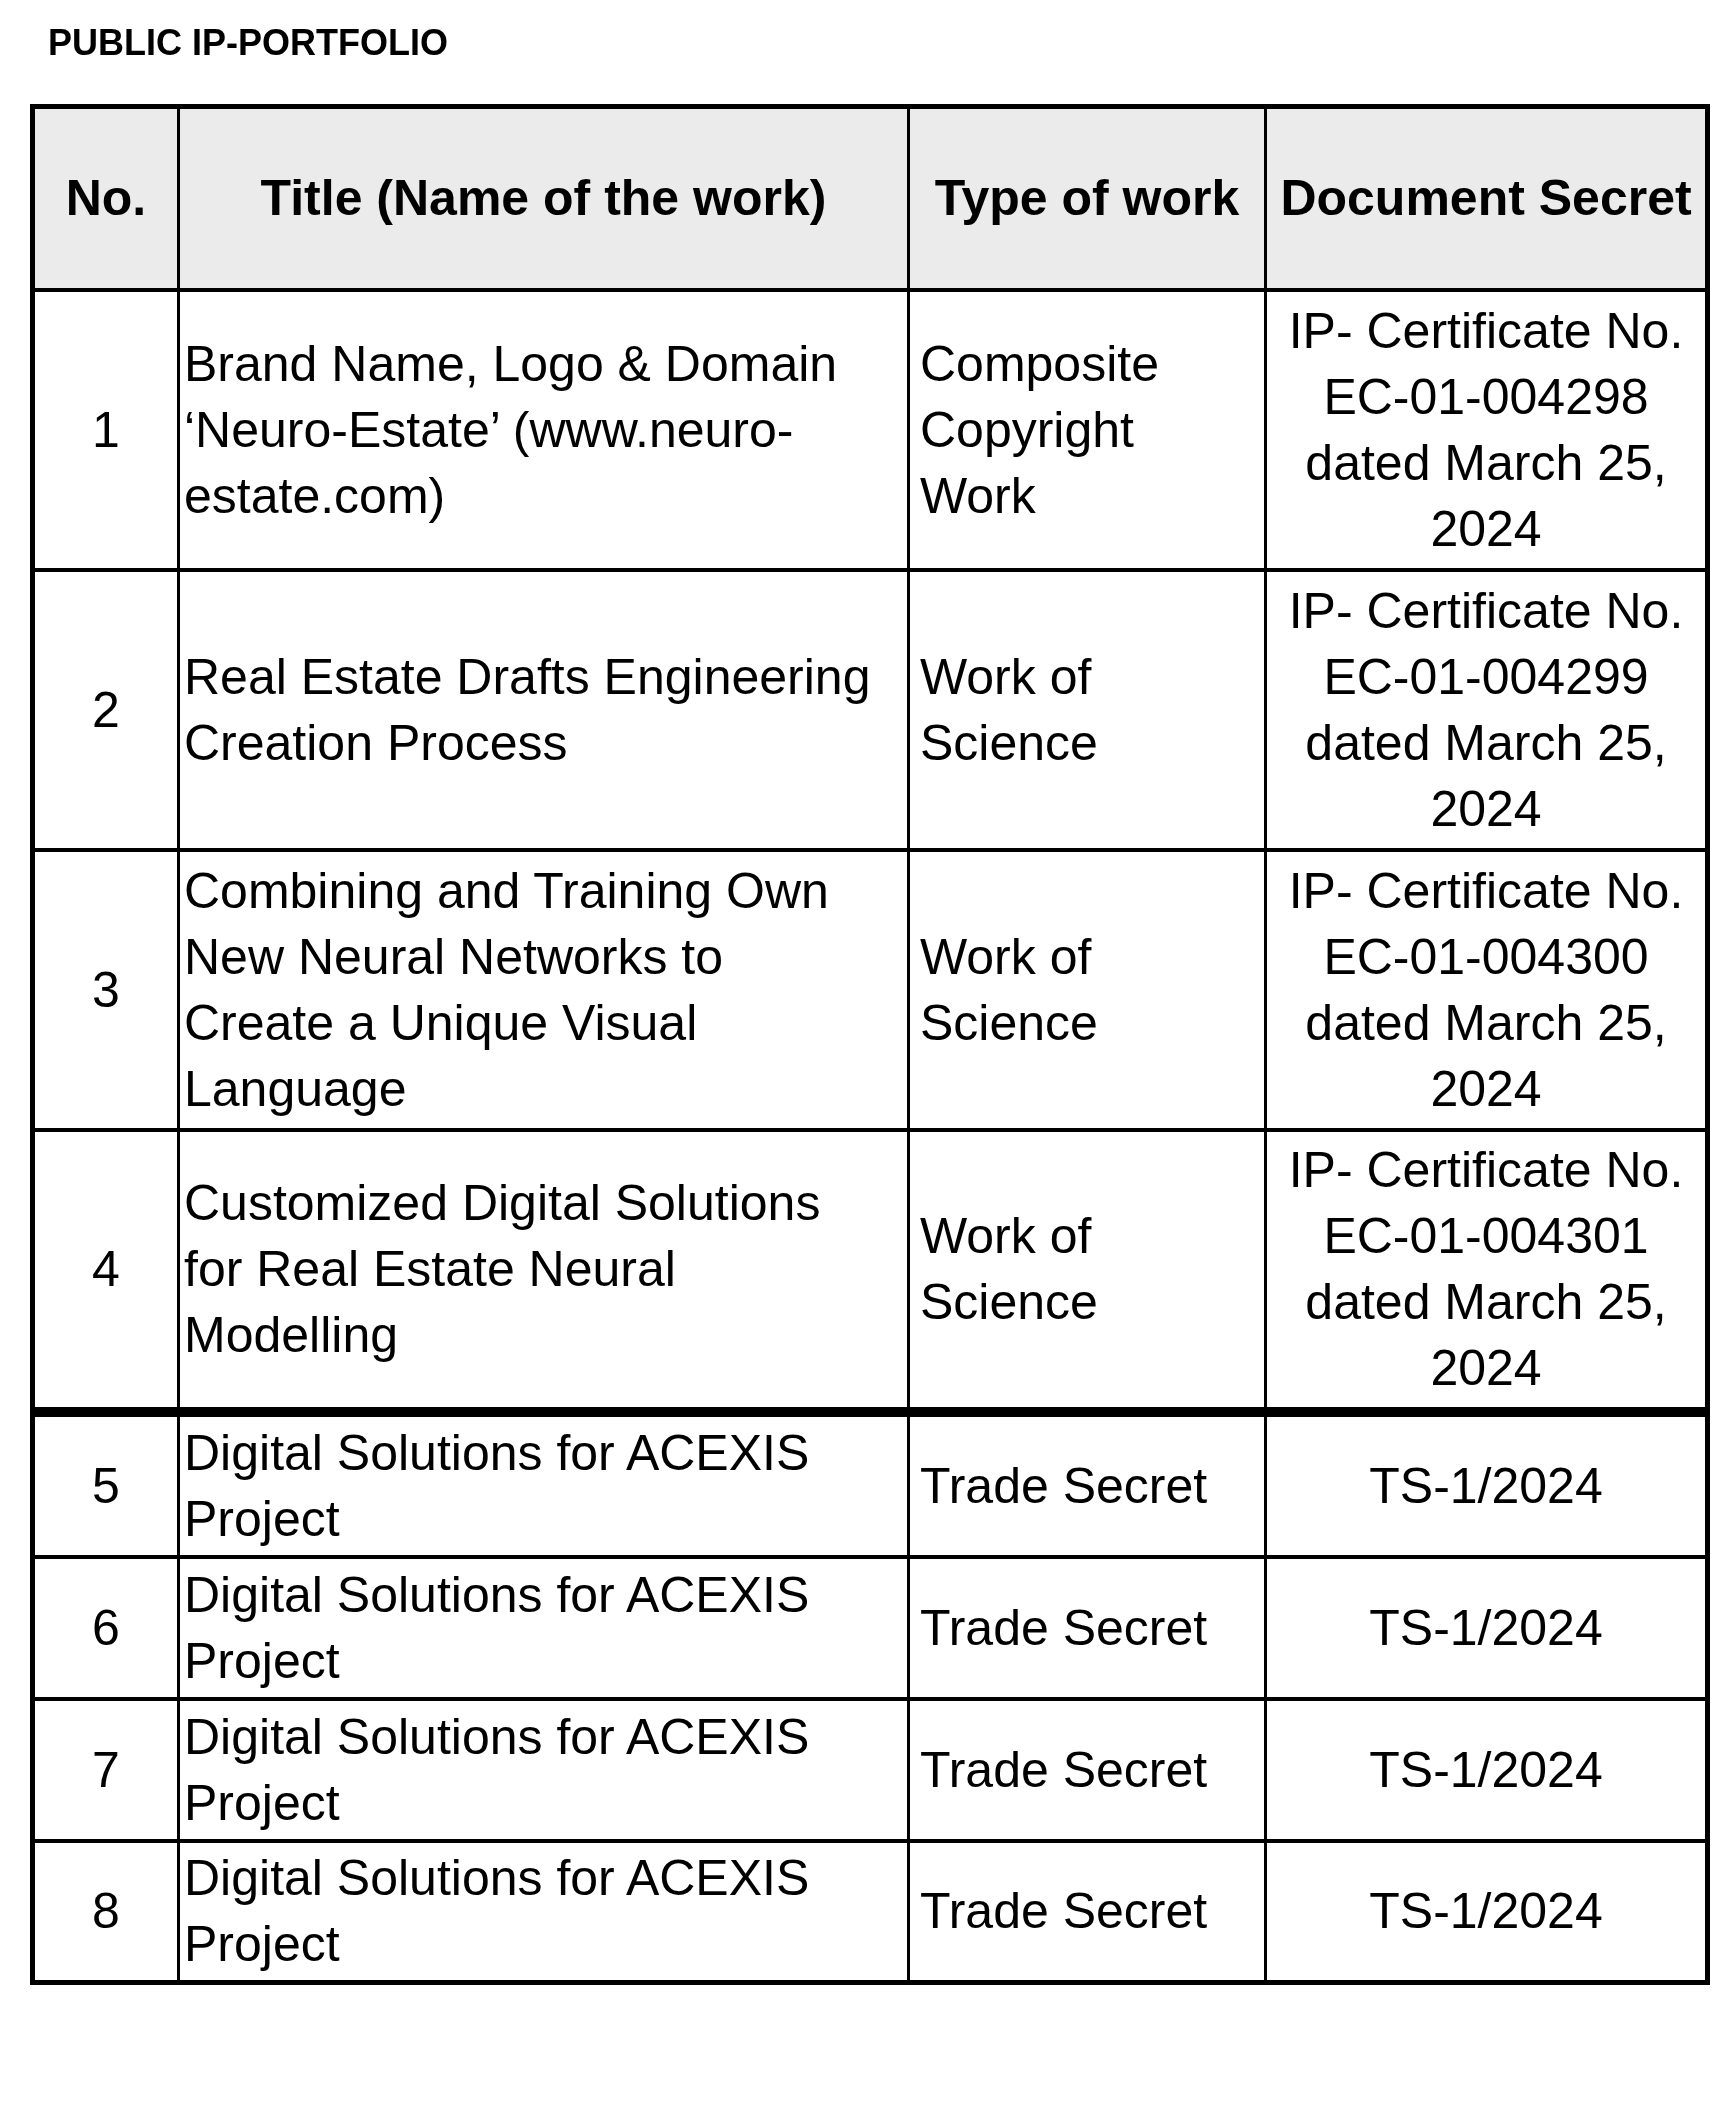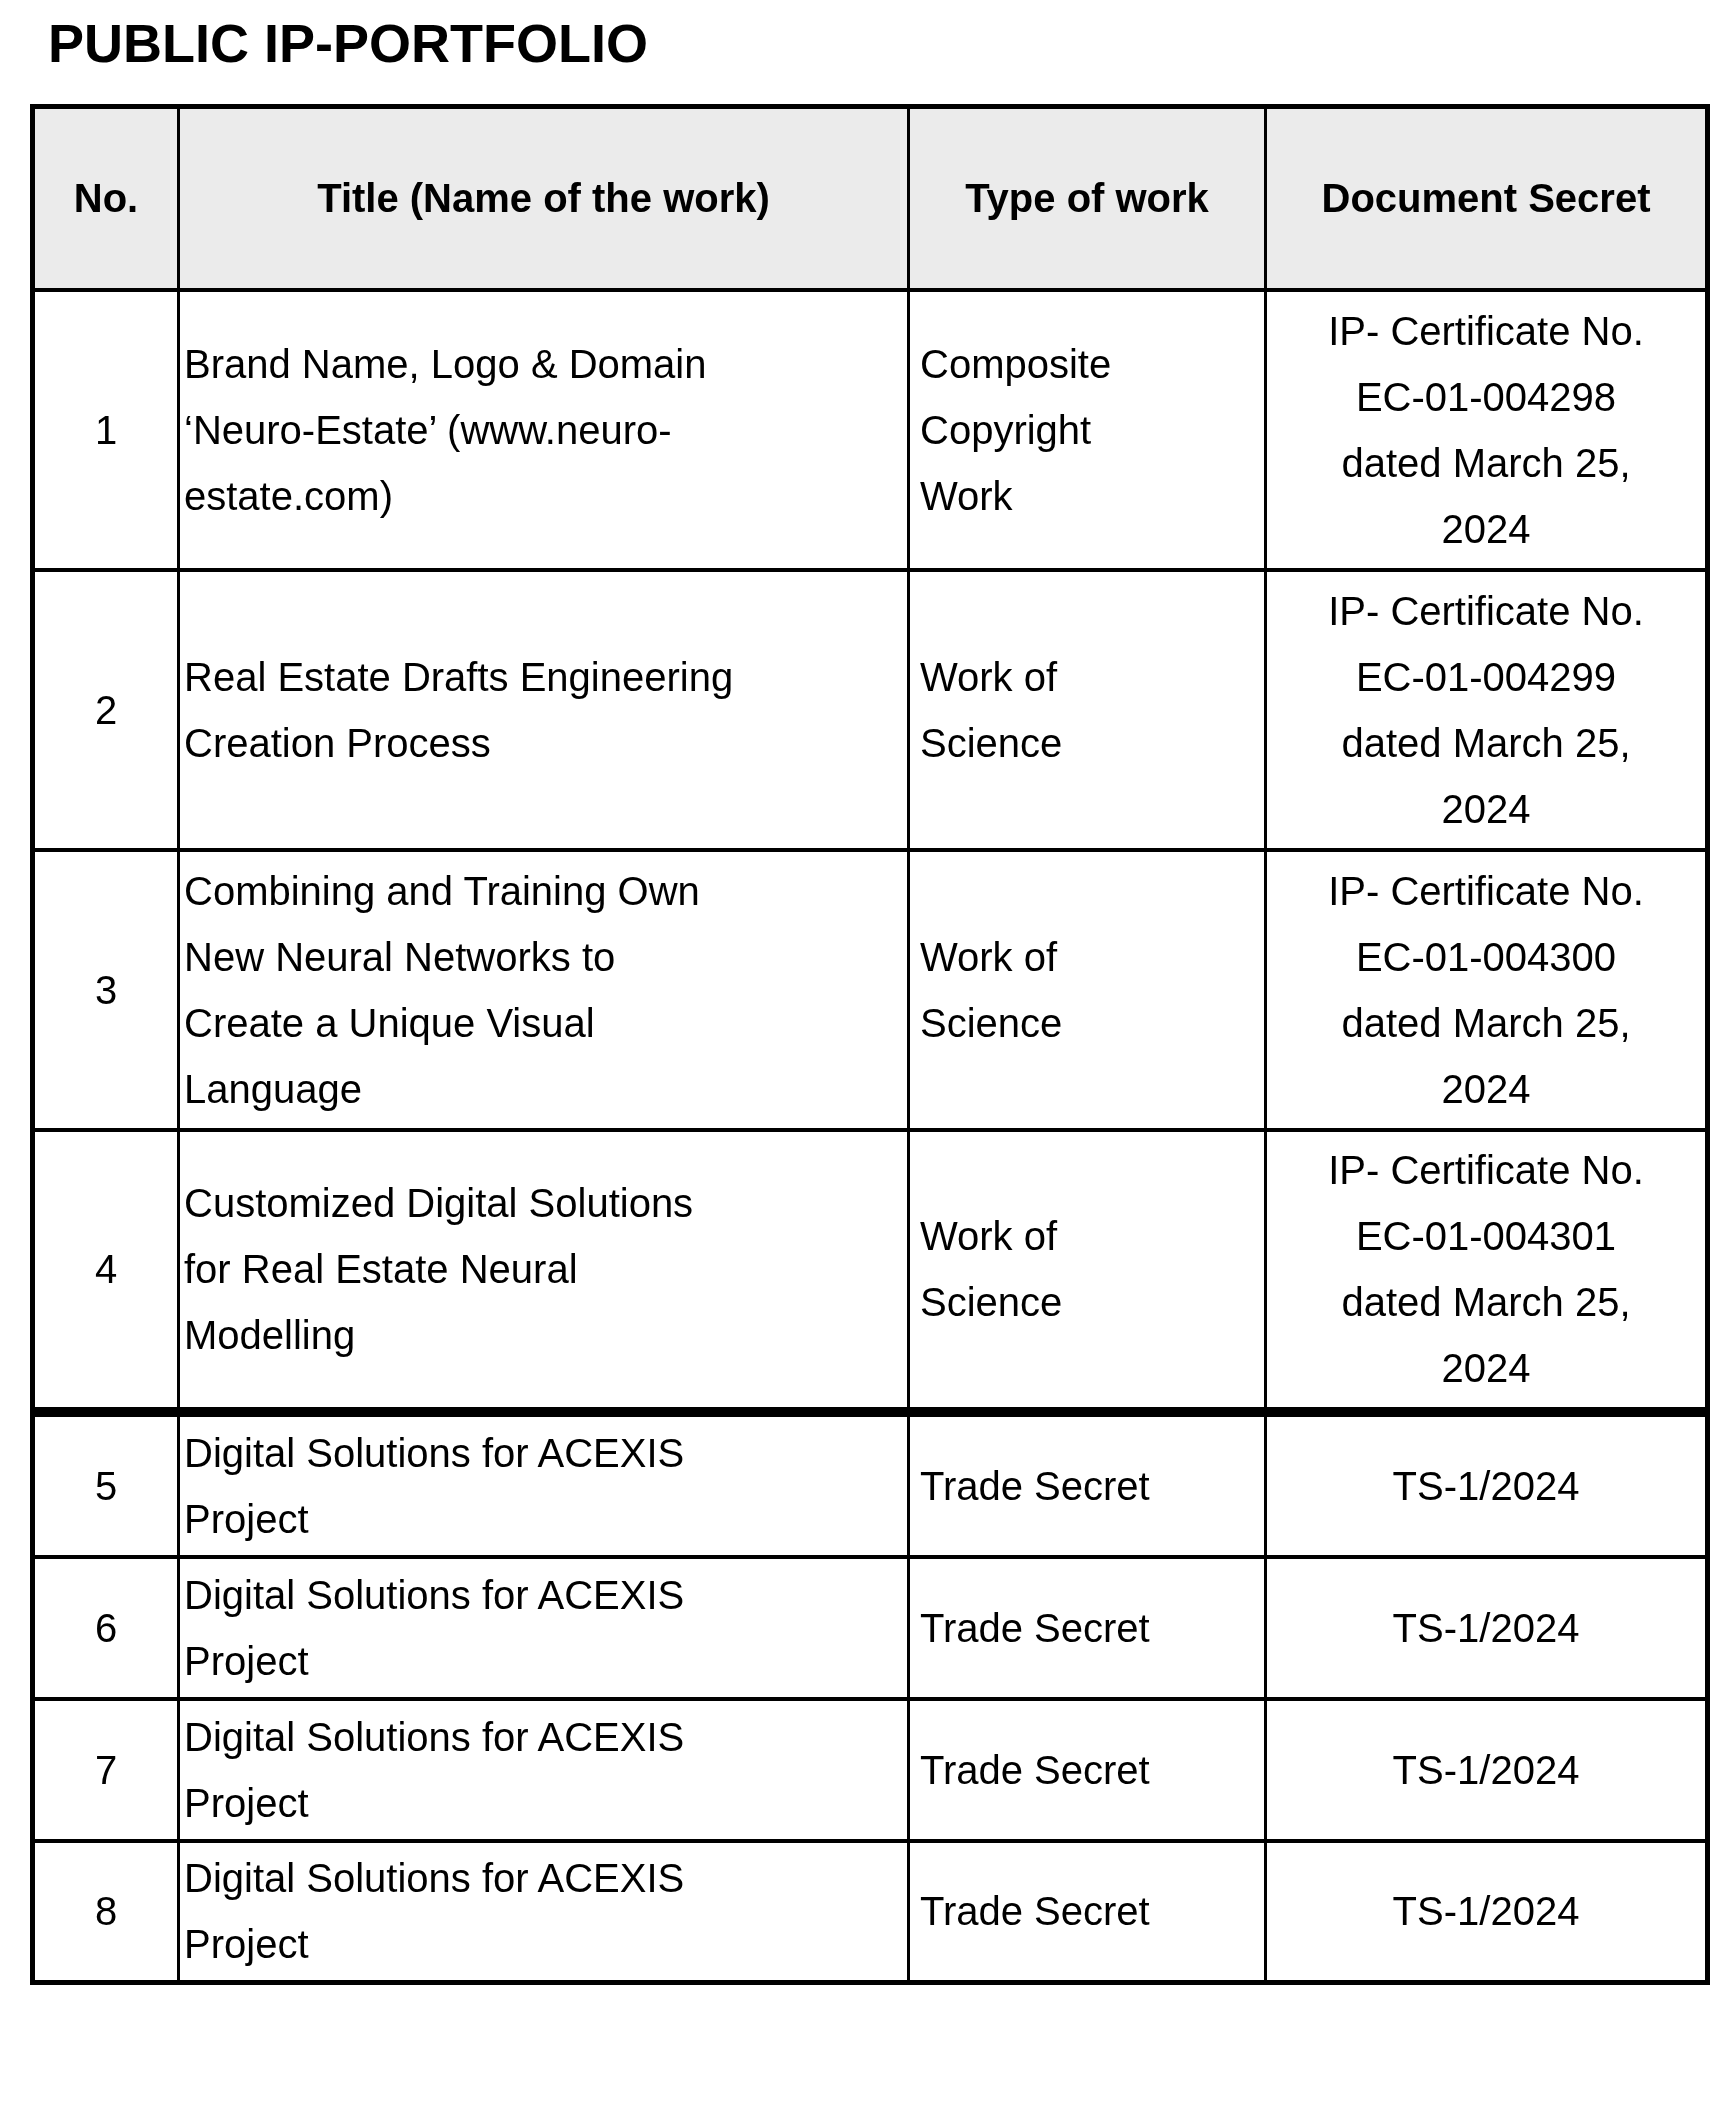--- a/index.html
+++ b/index.html
@@ -11,35 +11,35 @@
     width: 1728px;
     height: 2123px;
     font-family: "Liberation Sans", sans-serif;
     color: #000000;
     overflow: hidden;
   }
   .page {
     padding: 6px 20px 0 30px;
   }
   .section-heading {
-    font-size: 54px;
+    font-size: 36px;
     font-weight: bold;
     line-height: 58px;
     margin: 8px 0 0 18px;
     white-space: nowrap;
   }
   .heading-1 { margin-top: 8px; margin-bottom: 32px; }
   .heading-2 { margin-top: 30px; margin-bottom: 28px; }
 
   table.ip-table {
     border-collapse: collapse;
     table-layout: fixed;
     width: 1675px;
     border: 5px solid #000;
-    font-size: 40px;
+    font-size: 50px;
     line-height: 66px;
   }
   .ip-table th, .ip-table td {
     border: 4px solid #000;
     border-left-width: 3px;
     border-right-width: 3px;
     vertical-align: middle;
     overflow: hidden;
   }
   .ip-table th {

